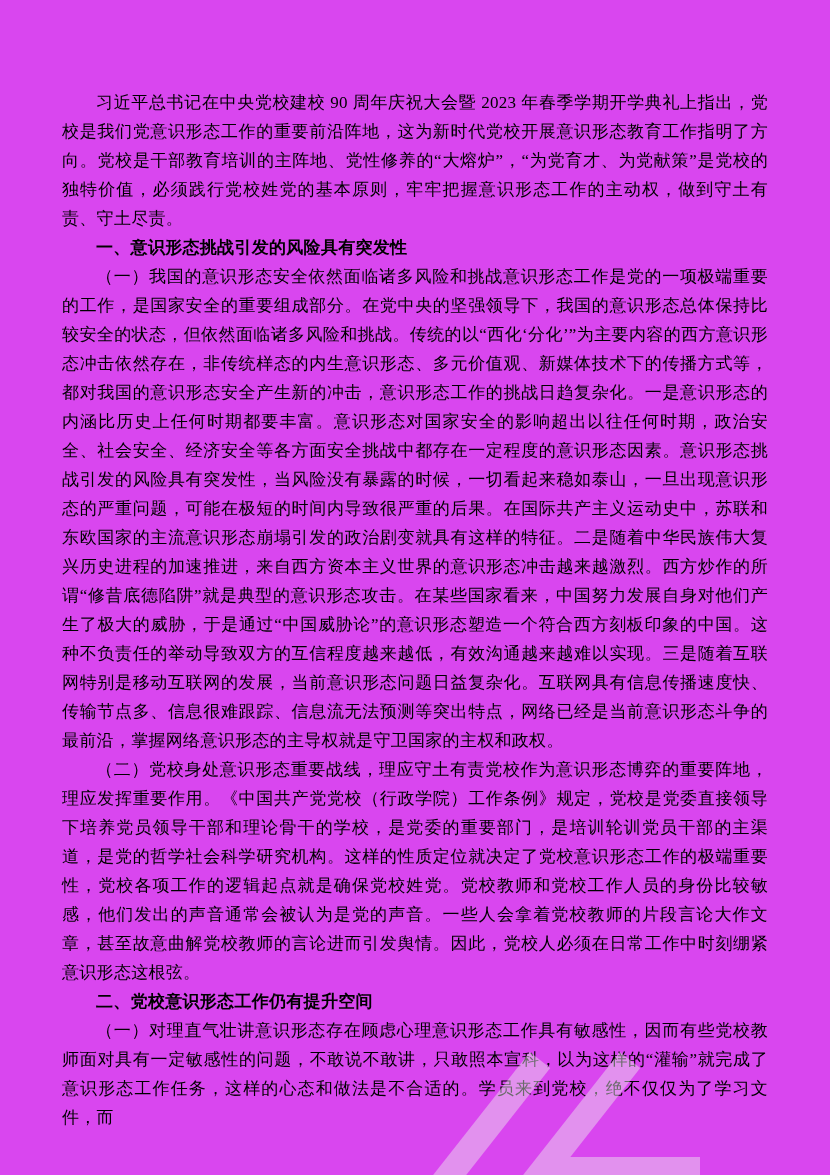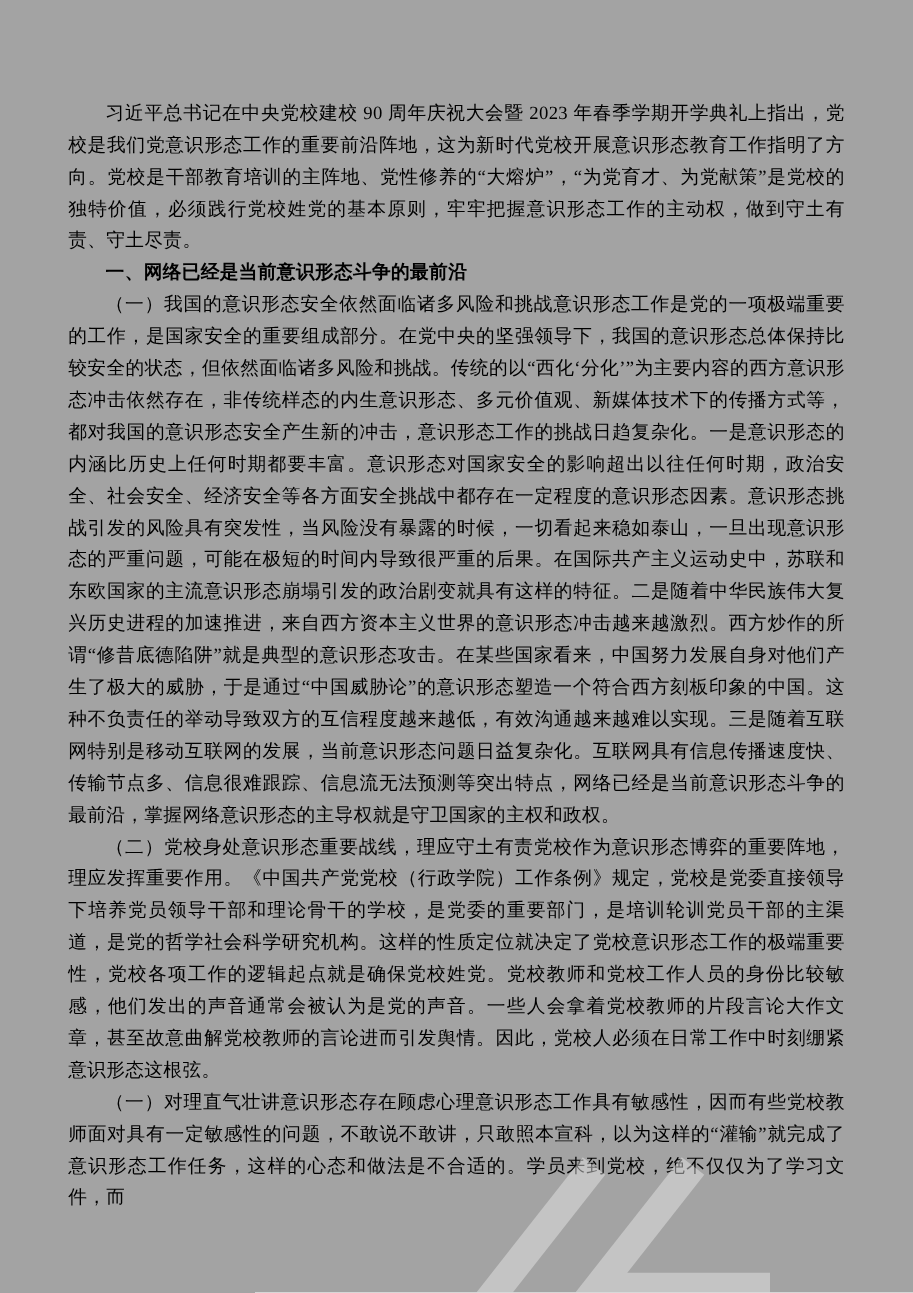--- a/index.html
+++ b/index.html
@@ -4,21 +4,21 @@
 <style>
   html, body {
     margin: 0;
     padding: 0;
     background: #ffffff;
   }
   .page {
     position: relative;
     width: 830px;
     height: 1175px;
-    background: #a3a3a3;
+    background: #d946ef;
     overflow: hidden;
     font-family: "Liberation Serif", "DejaVu Serif", serif;
   }
   .content {
     position: absolute;
     left: 62px;
     top: 88px;
     width: 706px;
     color: #000000;
     font-size: 17px;
@@ -44,26 +44,27 @@
   }
 </style>
 </head>
 <body>
 
 <div class="page">
 
   <div class="content">
     <p class="body">习近平总书记在中央党校建校 90 周年庆祝大会暨 2023 年春季学期开学典礼上指出，党校是我们党意识形态工作的重要前沿阵地，这为新时代党校开展意识形态教育工作指明了方向。党校是干部教育培训的主阵地、党性修养的“大熔炉”，“为党育才、为党献策”是党校的独特价值，必须践行党校姓党的基本原则，牢牢把握意识形态工作的主动权，做到守土有责、守土尽责。</p>
 
-    <p class="heading">一、网络已经是当前意识形态斗争的最前沿</p>
+    <p class="heading">一、意识形态挑战引发的风险具有突发性</p>
 
     <p class="body">（一）我国的意识形态安全依然面临诸多风险和挑战意识形态工作是党的一项极端重要的工作，是国家安全的重要组成部分。在党中央的坚强领导下，我国的意识形态总体保持比较安全的状态，但依然面临诸多风险和挑战。传统的以“西化‘分化’”为主要内容的西方意识形态冲击依然存在，非传统样态的内生意识形态、多元价值观、新媒体技术下的传播方式等，都对我国的意识形态安全产生新的冲击，意识形态工作的挑战日趋复杂化。一是意识形态的内涵比历史上任何时期都要丰富。意识形态对国家安全的影响超出以往任何时期，政治安全、社会安全、经济安全等各方面安全挑战中都存在一定程度的意识形态因素。意识形态挑战引发的风险具有突发性，当风险没有暴露的时候，一切看起来稳如泰山，一旦出现意识形态的严重问题，可能在极短的时间内导致很严重的后果。在国际共产主义运动史中，苏联和东欧国家的主流意识形态崩塌引发的政治剧变就具有这样的特征。二是随着中华民族伟大复兴历史进程的加速推进，来自西方资本主义世界的意识形态冲击越来越激烈。西方炒作的所谓“修昔底德陷阱”就是典型的意识形态攻击。在某些国家看来，中国努力发展自身对他们产生了极大的威胁，于是通过“中国威胁论”的意识形态塑造一个符合西方刻板印象的中国。这种不负责任的举动导致双方的互信程度越来越低，有效沟通越来越难以实现。三是随着互联网特别是移动互联网的发展，当前意识形态问题日益复杂化。互联网具有信息传播速度快、传输节点多、信息很难跟踪、信息流无法预测等突出特点，网络已经是当前意识形态斗争的最前沿，掌握网络意识形态的主导权就是守卫国家的主权和政权。</p>
 
     <p class="body">（二）党校身处意识形态重要战线，理应守土有责党校作为意识形态博弈的重要阵地，理应发挥重要作用。《中国共产党党校（行政学院）工作条例》规定，党校是党委直接领导下培养党员领导干部和理论骨干的学校，是党委的重要部门，是培训轮训党员干部的主渠道，是党的哲学社会科学研究机构。这样的性质定位就决定了党校意识形态工作的极端重要性，党校各项工作的逻辑起点就是确保党校姓党。党校教师和党校工作人员的身份比较敏感，他们发出的声音通常会被认为是党的声音。一些人会拿着党校教师的片段言论大作文章，甚至故意曲解党校教师的言论进而引发舆情。因此，党校人必须在日常工作中时刻绷紧意识形态这根弦。</p>
 
+    <p class="heading">二、党校意识形态工作仍有提升空间</p>
 
 
     <p class="body">（一）对理直气壮讲意识形态存在顾虑心理意识形态工作具有敏感性，因而有些党校教师面对具有一定敏感性的问题，不敢说不敢讲，只敢照本宣科，以为这样的“灌输”就完成了意识形态工作任务，这样的心态和做法是不合适的。学员来到党校，绝不仅仅为了学习文件，而</p>
   </div>
 
   <svg class="watermark" viewBox="0 0 320 180" xmlns="http://www.w3.org/2000/svg" aria-hidden="true">
     <g fill="none" stroke="#ededed" stroke-width="26">
       <path d="M 30 180 L 140 40"></path>
       <path d="M 120 180 L 230 40"></path>
       <path d="M 150 150 L 300 150"></path>

